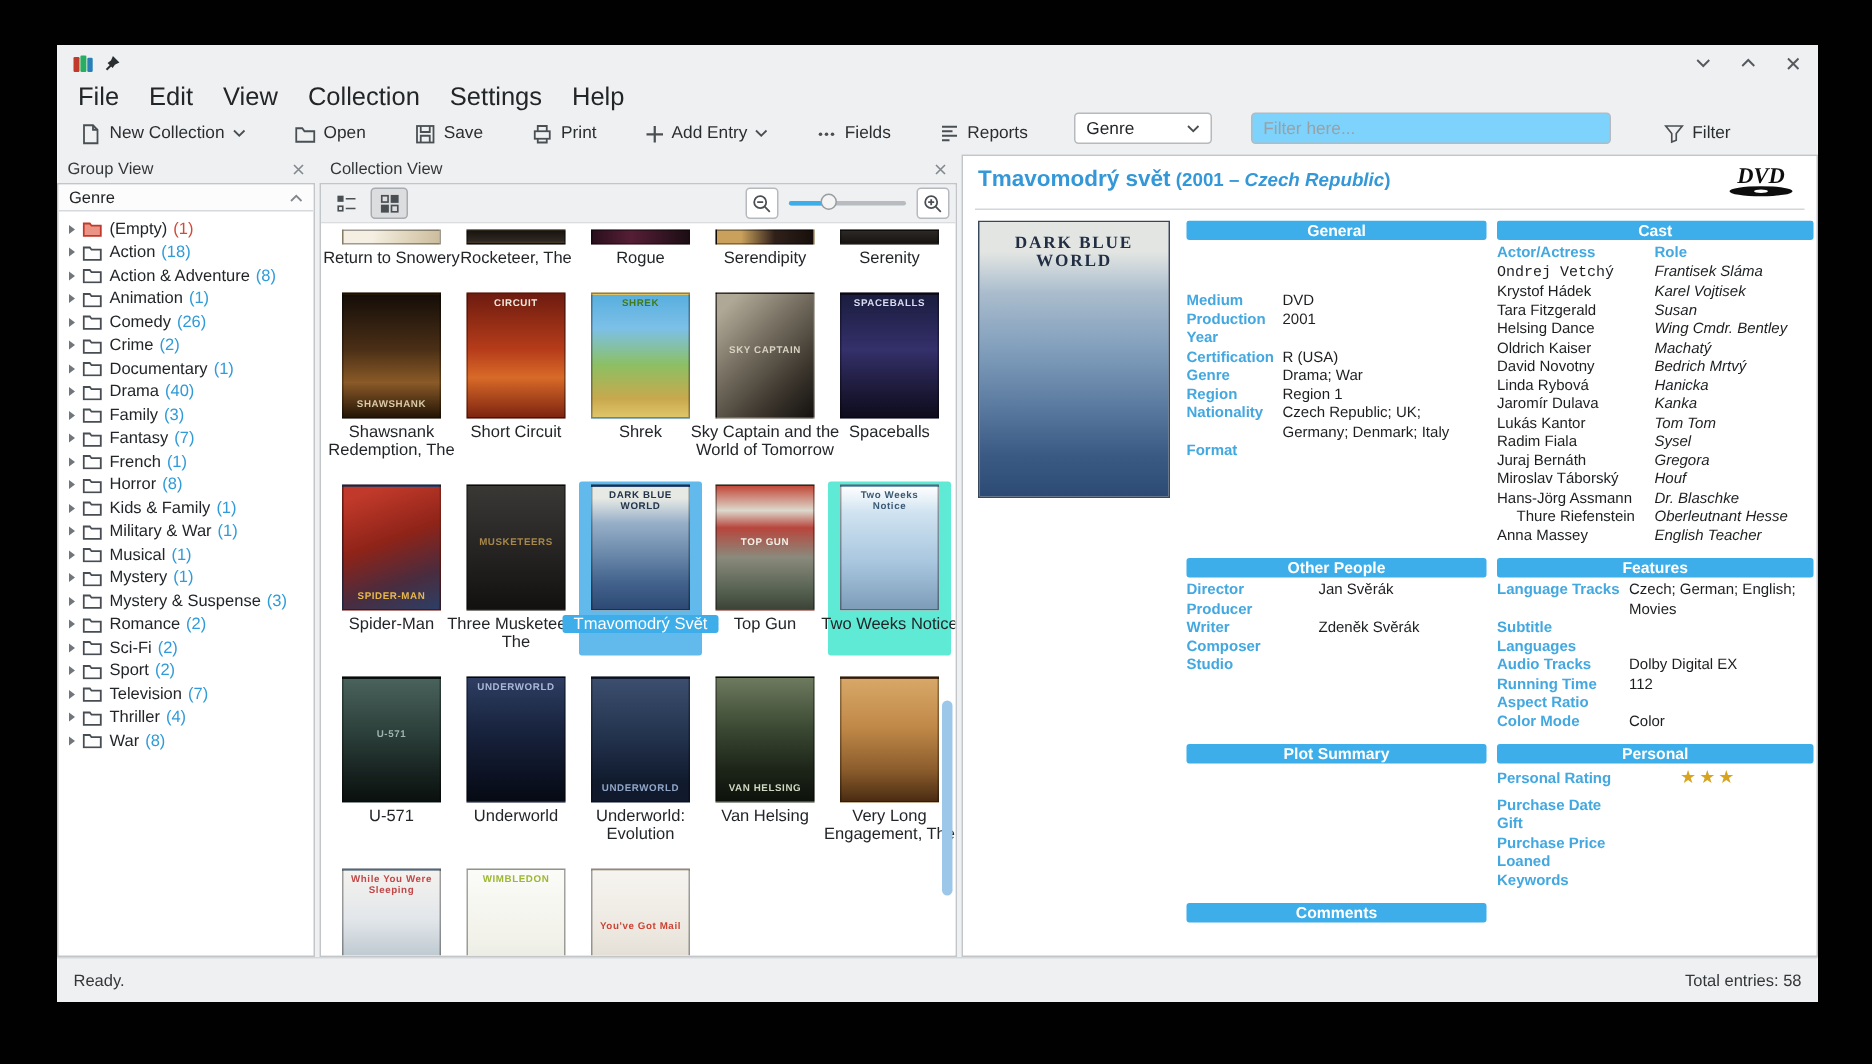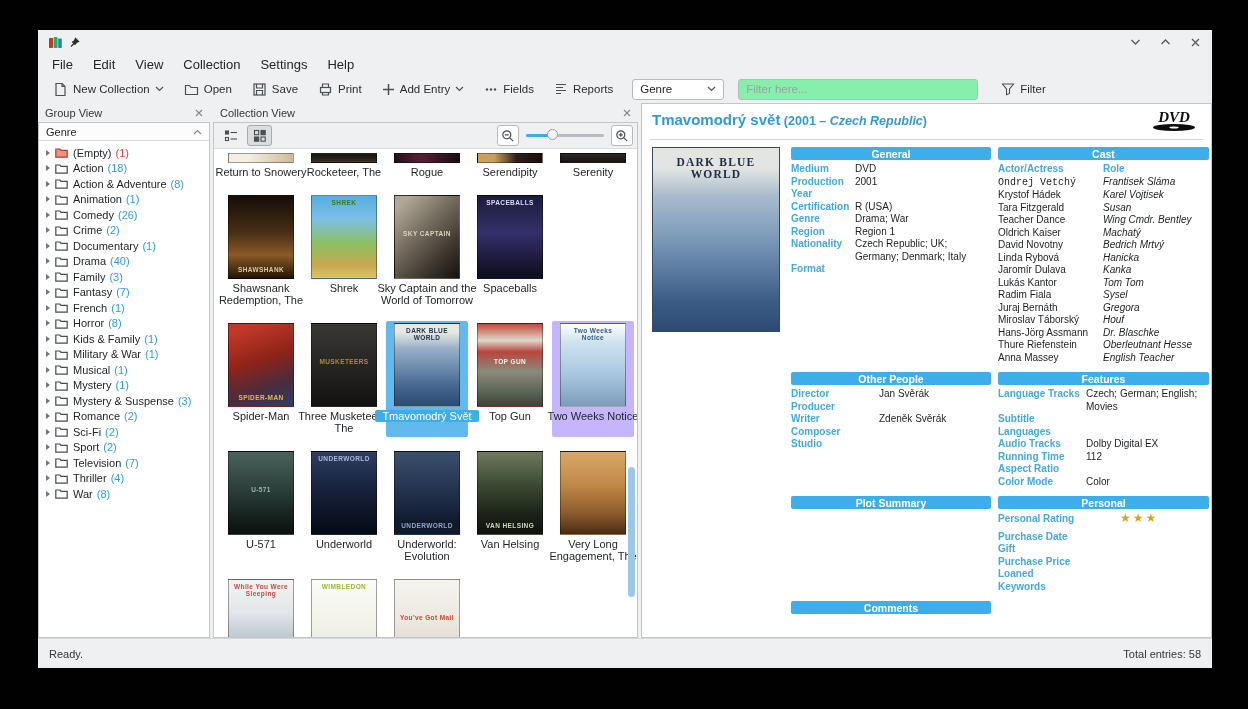--- a/index.html
+++ b/index.html
@@ -7,28 +7,28 @@
   .stage{position:relative;width:1248px;height:709px;background:#010101;overflow:hidden;font-family:"Liberation Sans",sans-serif;}
   .window{position:absolute;left:38px;top:30px;width:1174px;height:638px;background:#eff0f1;display:flex;flex-direction:column;color:#232629;}
   
   .titlebar{height:24px;display:flex;align-items:center;padding:0 10px;position:relative;flex:none;}
   .tb-left{display:flex;align-items:center;gap:6px;z-index:2;}
   .tb-title{position:absolute;left:0;right:0;text-align:center;font-size:11.5px;color:#2b2e31;}
   .tb-controls{margin-left:auto;display:flex;gap:16px;z-index:2;align-items:center;}
   .wbtn{display:flex;align-items:center;justify-content:center;width:14px;height:14px;}
   
   .menubar{height:21px;display:flex;align-items:center;padding:0 4px;flex:none;}
-  .menu-item{padding:2px 10px;font-size:13px;}
+  .menu-item{padding:2px 10px;font-size:17px;}
   
-  .toolbar{height:28px;display:flex;align-items:center;padding:0 8px;gap:6px;flex:none;}
+  .toolbar{height:28px;display:flex;padding:0 8px;gap:18px;flex:none;}
   .tbtn{display:flex;align-items:center;gap:5px;padding:3px 7px;border-radius:3px;font-size:11.5px;color:#2b2e31;}
   .ticon{display:flex;align-items:center;}
   .combo{width:92px;height:21px;background:#fff;border:1px solid #b6babe;border-radius:3px;display:flex;align-items:center;padding:0 7px;font-size:11.5px;margin-left:6px;}
   .combo .cv{flex:1;}
-  .filter-input{width:240px;height:21px;border:1px solid #b6babe;border-radius:3px;padding:0 7px;font:11.5px "Liberation Sans",sans-serif;color:#232629;margin:0 10px 0 8px;background:#86efac;}
+  .filter-input{width:240px;height:21px;border:1px solid #b6babe;border-radius:3px;padding:0 7px;font:11.5px "Liberation Sans",sans-serif;color:#232629;margin:0 10px 0 8px;background:#7dd3fc;}
   .filter-input::placeholder{color:#9aa0a5;}
   
   .main{flex:1;display:flex;background:#eff0f1;gap:3px;min-height:0;}
   .gpanel{width:172px;display:flex;flex-direction:column;flex:none;}
   .cpanel{width:425px;display:flex;flex-direction:column;flex:none;}
   .dpanel{flex:1;background:#fff;border:1px solid #c2c6c9;display:flex;flex-direction:column;overflow:hidden;}
   .panel-head{height:19px;display:flex;align-items:center;padding:0 7px;font-size:11px;color:#33373a;flex:none;}
   .phx{margin-left:auto;color:#83888d;display:flex;}
   .gbody,.cbody{flex:1;background:#fff;border:1px solid #c2c6c9;display:flex;flex-direction:column;overflow:hidden;min-height:0;}
   .genre-head{height:18px;border-bottom:1px solid #d7dadc;display:flex;align-items:center;padding:0 7px;font-size:11px;background:#fcfcfc;flex:none;}
@@ -52,21 +52,21 @@
   .crow{display:flex;margin-bottom:12px;}
   .ccell{width:82px;display:flex;flex-direction:column;align-items:center;padding:2px 0;margin-right:1px;border-radius:2px;}
   .poster{width:66px;height:84px;border:1px solid rgba(0,0,0,.35);position:relative;overflow:hidden;flex:none;}
   .poster.clipped{height:10px;}
   .ptx{position:absolute;top:3px;left:1px;right:1px;text-align:center;font-weight:bold;font-size:6.5px;line-height:7.5px;letter-spacing:.4px;}
   .ptx.mid{top:42%;}
   .ptx.btm{top:auto;bottom:4px;}
   .clabel{width:104px;margin:3px -11px 0;text-align:center;font-size:11px;line-height:12.5px;color:#232629;border-radius:2px;}
   .ccell.sel{background:#62b9ec;}
   .ccell.sel .clabel{background:#3daee9;color:#fff;}
-  .ccell.hov{background:#c4b5fd;}
+  .ccell.hov{background:#5eead4;}
   .cscroll{position:absolute;right:2px;top:318px;width:7px;height:130px;border-radius:3.5px;background:#9cc7e8;}
   
   .dhead{padding:7px 10px 0 10px;display:flex;align-items:flex-start;flex:none;}
   .dtitle{font-size:15px;font-weight:bold;color:#3498d8;line-height:18px;}
   .dt-meta{font-size:12.5px;}
   .dt-meta i{font-style:italic;}
   .dvd{margin-left:auto;margin-right:4px;margin-top:-2px;}
   .dsep{border:none;border-top:1px solid #d4d6d8;margin:6px 8px 7px;flex:none;}
   .dbody{flex:1;display:flex;padding:0 7px 0 10px;overflow:hidden;min-height:0;}
   .dposter{width:128px;height:185px;margin-right:11px;border:1px solid #38485c;flex:none;position:relative;overflow:hidden;}
@@ -552,20 +552,26 @@
                 </div>
               </div>
               <div class="crow">
                 <div class="ccell">
                   <div class="poster" style="background: linear-gradient(rgb(20, 13, 8), rgb(74, 47, 22) 45%, rgb(138, 90, 40) 72%, rgb(36, 21, 5));">
                     <span class="ptx btm" style="color: rgb(216, 201, 168);">SHAWSHANK</span>
                   </div>
                   <div class="clabel">Shawsnank Redemption, The</div>
                 </div>
                 <div class="ccell">
+                  <div class="poster" style="background: linear-gradient(rgb(110, 28, 16), rgb(182, 60, 26) 45%, rgb(216, 106, 40) 68%, rgb(126, 36, 16));">
+                    <span class="ptx" style="color: rgb(242, 233, 223);">CIRCUIT</span>
+                  </div>
+                  <div class="clabel">Short Circuit</div>
+                </div>
+                <div class="ccell">
                   <div class="poster" style="background: linear-gradient(rgb(87, 174, 222) 0%, rgb(124, 192, 232) 28%, rgb(140, 191, 98) 58%, rgb(200, 168, 78) 85%, rgb(224, 196, 104));">
                     <span class="ptx" style="color: rgb(63, 122, 30);">SHREK</span>
                   </div>
                   <div class="clabel">Shrek</div>
                 </div>
                 <div class="ccell">
                   <div class="poster" style="background: linear-gradient(135deg, rgb(176, 168, 150) 10%, rgb(110, 103, 90) 45%, rgb(58, 52, 44) 75%, rgb(20, 18, 16));">
                     <span class="ptx mid" style="color: rgb(216, 210, 194);">SKY CAPTAIN</span>
                   </div>
                   <div class="clabel">Sky Captain and the World of Tomorrow</div>
@@ -675,21 +681,21 @@
         </div>
         <hr class="dsep">
         <div class="dbody">
           <div class="dposter" id="dposter" style="background: linear-gradient(rgb(226, 229, 226) 0%, rgb(226, 229, 226) 11%, rgb(169, 188, 205) 26%, rgb(126, 156, 186) 48%, rgb(85, 117, 156) 70%, rgb(58, 90, 132) 85%, rgb(44, 74, 116) 100%);">
             <span class="dptx">DARK BLUE WORLD</span>
           </div>
           <div class="dgrid" id="dgrid">
               <div class="sec">
                 <div class="sec-head">General</div>
                 <div class="frow">
-                  <span class="flabel" style="width: 64px;">Medium</span>
+                  <span class="flabel" style="width: 64px; margin-top: 32px;">Medium</span>
                   <span class="fval">DVD</span>
                 </div>
                 <div class="frow">
                   <span class="flabel" style="width: 64px;">Production Year</span>
                   <span class="fval">2001</span>
                 </div>
                 <div class="frow">
                   <span class="flabel" style="width: 64px;">Certification</span>
                   <span class="fval">R (USA)</span>
                 </div>
@@ -722,21 +728,21 @@
                 </div>
                 <div class="frow">
                   <span class="fval" style="width: 105px; flex: 0 0 auto;">Krystof Hádek</span>
                   <span class="fval it">Karel Vojtisek</span>
                 </div>
                 <div class="frow">
                   <span class="fval" style="width: 105px; flex: 0 0 auto;">Tara Fitzgerald</span>
                   <span class="fval it">Susan</span>
                 </div>
                 <div class="frow">
-                  <span class="fval" style="width: 105px; flex: 0 0 auto;">Teacher Dance</span>
+                  <span class="fval" style="width: 105px; flex: 0 0 auto;">Helsing Dance</span>
                   <span class="fval it">Wing Cmdr. Bentley</span>
                 </div>
                 <div class="frow">
                   <span class="fval" style="width: 105px; flex: 0 0 auto;">Oldrich Kaiser</span>
                   <span class="fval it">Machatý</span>
                 </div>
                 <div class="frow">
                   <span class="fval" style="width: 105px; flex: 0 0 auto;">David Novotny</span>
                   <span class="fval it">Bedrich Mrtvý</span>
                 </div>
@@ -762,21 +768,21 @@
                 </div>
                 <div class="frow">
                   <span class="fval" style="width: 105px; flex: 0 0 auto;">Miroslav Táborský</span>
                   <span class="fval it">Houf</span>
                 </div>
                 <div class="frow">
                   <span class="fval" style="width: 105px; flex: 0 0 auto;">Hans-Jörg Assmann</span>
                   <span class="fval it">Dr. Blaschke</span>
                 </div>
                 <div class="frow">
-                  <span class="fval" style="width: 105px; flex: 0 0 auto;">Thure Riefenstein</span>
+                  <span class="fval" style="width: 105px; flex: 0 0 auto; text-align: center;">Thure Riefenstein</span>
                   <span class="fval it">Oberleutnant Hesse</span>
                 </div>
                 <div class="frow">
                   <span class="fval" style="width: 105px; flex: 0 0 auto;">Anna Massey</span>
                   <span class="fval it">English Teacher</span>
                 </div>
               </div>
               <div class="sec">
                 <div class="sec-head">Other People</div>
                 <div class="frow">

